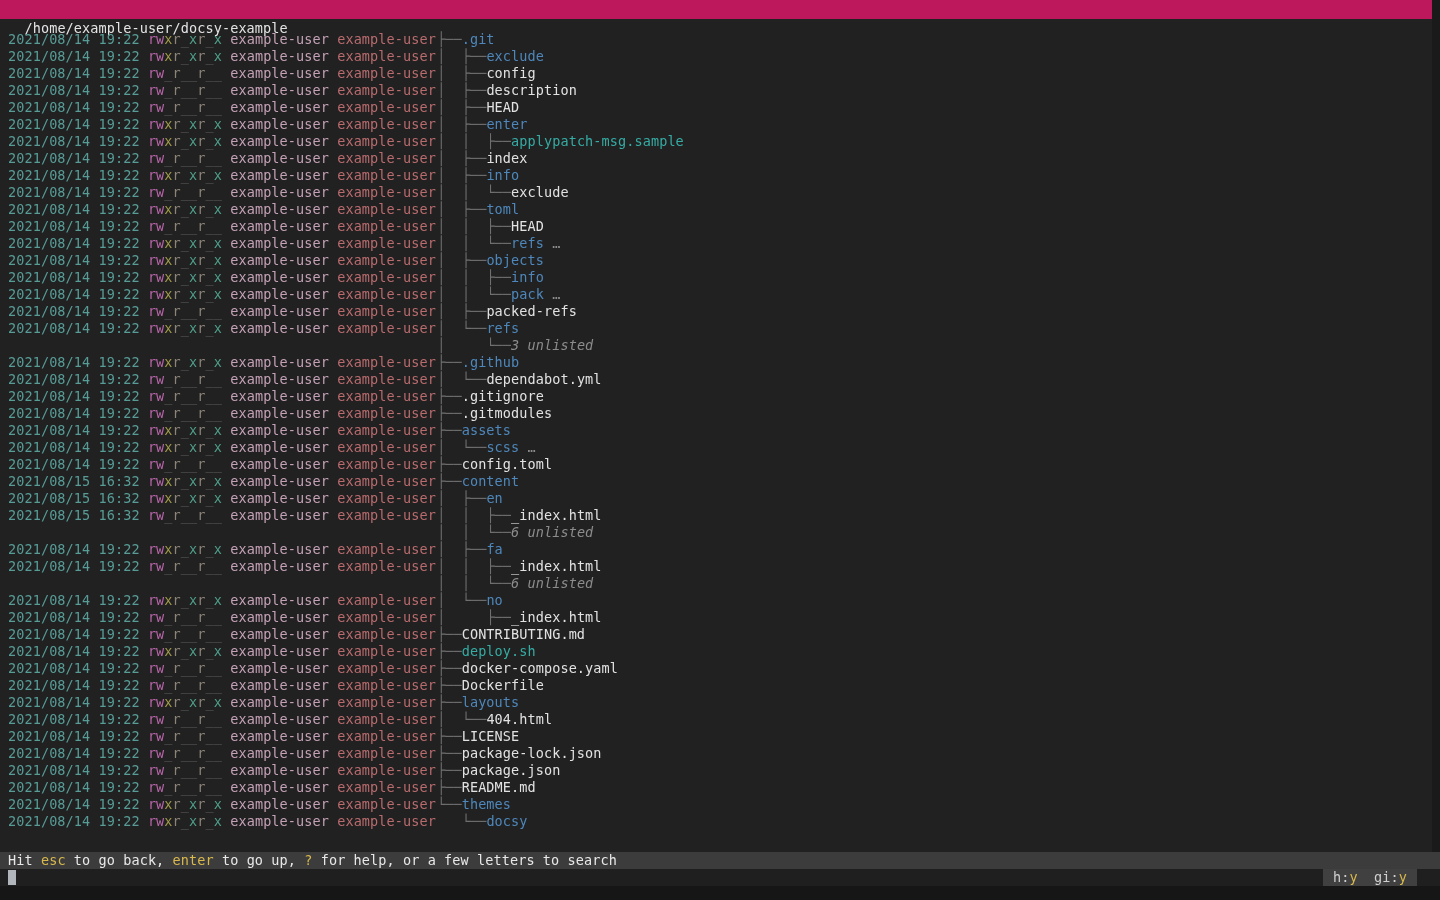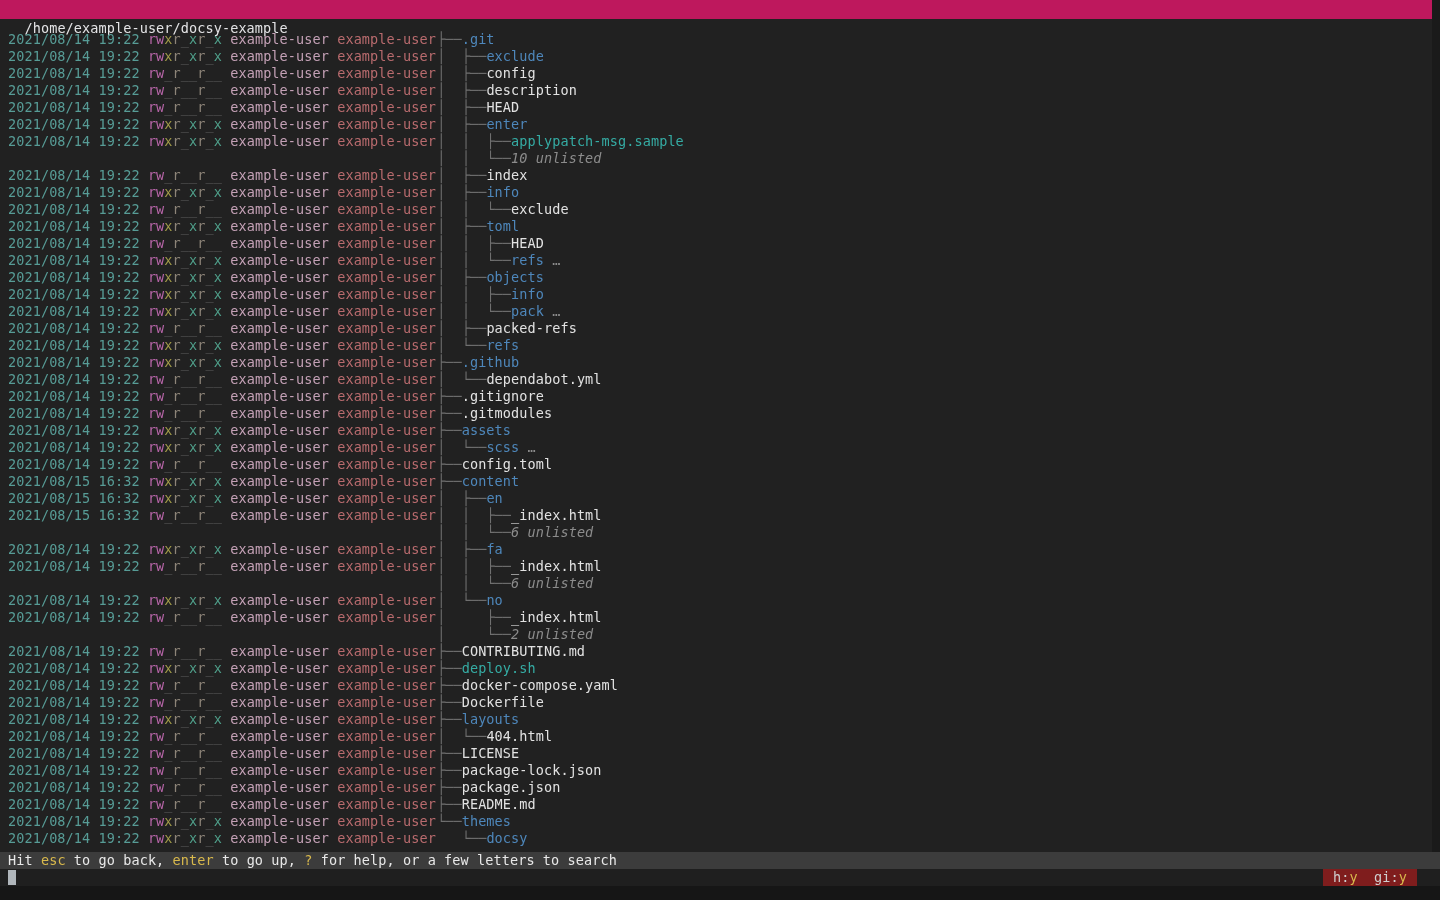--- a/index.html
+++ b/index.html
@@ -37,21 +37,21 @@
   .statusbar{
     position:absolute;top:852px;left:0;width:1440px;height:17px;
     background:#3c3c3c;color:#e8e8e8;line-height:17px;
     padding-left:8px;box-sizing:border-box;white-space:pre;
   }
   .key{color:#d9b94c}
   .inputline{position:absolute;top:869px;left:0;width:1440px;height:17px;background:#1f1f1f;}
   .cursor{position:absolute;left:8px;top:1px;width:8px;height:15px;background:#b0b6bb;}
   .hints{
     position:absolute;top:0;right:23px;height:17px;line-height:17px;
-    background:#7f1d1d;color:#cfcfcf;padding:0 10px;white-space:pre;
+    background:#404040;color:#cfcfcf;padding:0 10px;white-space:pre;
   }
   .hint-v{color:#d9b94c}
   .bottomfill{position:absolute;top:886px;left:0;width:1440px;height:14px;background:#161616;}
 </style>
 </head>
 <body>
 
 <div class="topbar">
   <span>/home/example-user/docsy-example</span>
 </div>
@@ -81,66 +81,66 @@
   </div>
     <div class="row">
     <span class="meta"><span class="m-date">2021/08/14 19:22 </span><span class="m-perms"><span class="p-rw">r</span><span class="p-rw">w</span><span class="p-x1">x</span><span class="p-r">r</span><span class="p-u">_</span><span class="p-x2">x</span><span class="p-r">r</span><span class="p-u">_</span><span class="p-x2">x</span> </span><span class="m-owner">example-user </span><span class="m-group">example-user</span></span>
     <span class="tree"><span class="t-prefix">│  ├──</span><span class="t-name c-dir">enter</span><span class="t-suffix"></span></span>
   </div>
     <div class="row">
     <span class="meta"><span class="m-date">2021/08/14 19:22 </span><span class="m-perms"><span class="p-rw">r</span><span class="p-rw">w</span><span class="p-x1">x</span><span class="p-r">r</span><span class="p-u">_</span><span class="p-x2">x</span><span class="p-r">r</span><span class="p-u">_</span><span class="p-x2">x</span> </span><span class="m-owner">example-user </span><span class="m-group">example-user</span></span>
     <span class="tree"><span class="t-prefix">│  │  ├──</span><span class="t-name c-exec">applypatch-msg.sample</span><span class="t-suffix"></span></span>
   </div>
     <div class="row">
+    <span class="meta"><span class="m-date">2021/08/14 19:22 </span><span class="m-perms"><span class="p-rw">r</span><span class="p-rw">w</span><span class="p-u">_</span><span class="p-r">r</span><span class="p-u">_</span><span class="p-u">_</span><span class="p-r">r</span><span class="p-u">_</span><span class="p-u">_</span> </span><span class="m-owner">example-user </span><span class="m-group">example-user</span></span>
+    <span class="tree"><span class="t-prefix">│  ├──</span><span class="t-name c-file">index</span><span class="t-suffix"></span></span>
+  </div>
+    <div class="row">
+    <span class="meta"><span class="m-date">2021/08/14 19:22 </span><span class="m-perms"><span class="p-rw">r</span><span class="p-rw">w</span><span class="p-x1">x</span><span class="p-r">r</span><span class="p-u">_</span><span class="p-x2">x</span><span class="p-r">r</span><span class="p-u">_</span><span class="p-x2">x</span> </span><span class="m-owner">example-user </span><span class="m-group">example-user</span></span>
+    <span class="tree"><span class="t-prefix">│  ├──</span><span class="t-name c-dir">info</span><span class="t-suffix"></span></span>
+  </div>
+    <div class="row">
+    <span class="meta"><span class="m-date">2021/08/14 19:22 </span><span class="m-perms"><span class="p-rw">r</span><span class="p-rw">w</span><span class="p-u">_</span><span class="p-r">r</span><span class="p-u">_</span><span class="p-u">_</span><span class="p-r">r</span><span class="p-u">_</span><span class="p-u">_</span> </span><span class="m-owner">example-user </span><span class="m-group">example-user</span></span>
+    <span class="tree"><span class="t-prefix">│  │  └──</span><span class="t-name c-file">exclude</span><span class="t-suffix"></span></span>
+  </div>
+    <div class="row">
+    <span class="meta"><span class="m-date">2021/08/14 19:22 </span><span class="m-perms"><span class="p-rw">r</span><span class="p-rw">w</span><span class="p-x1">x</span><span class="p-r">r</span><span class="p-u">_</span><span class="p-x2">x</span><span class="p-r">r</span><span class="p-u">_</span><span class="p-x2">x</span> </span><span class="m-owner">example-user </span><span class="m-group">example-user</span></span>
+    <span class="tree"><span class="t-prefix">│  ├──</span><span class="t-name c-dir">toml</span><span class="t-suffix"></span></span>
+  </div>
+    <div class="row">
+    <span class="meta"><span class="m-date">2021/08/14 19:22 </span><span class="m-perms"><span class="p-rw">r</span><span class="p-rw">w</span><span class="p-u">_</span><span class="p-r">r</span><span class="p-u">_</span><span class="p-u">_</span><span class="p-r">r</span><span class="p-u">_</span><span class="p-u">_</span> </span><span class="m-owner">example-user </span><span class="m-group">example-user</span></span>
+    <span class="tree"><span class="t-prefix">│  │  ├──</span><span class="t-name c-file">HEAD</span><span class="t-suffix"></span></span>
+  </div>
+    <div class="row">
+    <span class="meta"><span class="m-date">2021/08/14 19:22 </span><span class="m-perms"><span class="p-rw">r</span><span class="p-rw">w</span><span class="p-x1">x</span><span class="p-r">r</span><span class="p-u">_</span><span class="p-x2">x</span><span class="p-r">r</span><span class="p-u">_</span><span class="p-x2">x</span> </span><span class="m-owner">example-user </span><span class="m-group">example-user</span></span>
+    <span class="tree"><span class="t-prefix">│  │  └──</span><span class="t-name c-dir">refs</span><span class="t-suffix"> …</span></span>
+  </div>
+    <div class="row">
+    <span class="meta"><span class="m-date">2021/08/14 19:22 </span><span class="m-perms"><span class="p-rw">r</span><span class="p-rw">w</span><span class="p-x1">x</span><span class="p-r">r</span><span class="p-u">_</span><span class="p-x2">x</span><span class="p-r">r</span><span class="p-u">_</span><span class="p-x2">x</span> </span><span class="m-owner">example-user </span><span class="m-group">example-user</span></span>
+    <span class="tree"><span class="t-prefix">│  ├──</span><span class="t-name c-dir">objects</span><span class="t-suffix"></span></span>
+  </div>
+    <div class="row">
+    <span class="meta"><span class="m-date">2021/08/14 19:22 </span><span class="m-perms"><span class="p-rw">r</span><span class="p-rw">w</span><span class="p-x1">x</span><span class="p-r">r</span><span class="p-u">_</span><span class="p-x2">x</span><span class="p-r">r</span><span class="p-u">_</span><span class="p-x2">x</span> </span><span class="m-owner">example-user </span><span class="m-group">example-user</span></span>
+    <span class="tree"><span class="t-prefix">│  │  ├──</span><span class="t-name c-dir">info</span><span class="t-suffix"></span></span>
+  </div>
+    <div class="row">
+    <span class="meta"><span class="m-date">2021/08/14 19:22 </span><span class="m-perms"><span class="p-rw">r</span><span class="p-rw">w</span><span class="p-x1">x</span><span class="p-r">r</span><span class="p-u">_</span><span class="p-x2">x</span><span class="p-r">r</span><span class="p-u">_</span><span class="p-x2">x</span> </span><span class="m-owner">example-user </span><span class="m-group">example-user</span></span>
+    <span class="tree"><span class="t-prefix">│  │  └──</span><span class="t-name c-dir">pack</span><span class="t-suffix"> …</span></span>
+  </div>
+    <div class="row">
+    <span class="meta"><span class="m-date">2021/08/14 19:22 </span><span class="m-perms"><span class="p-rw">r</span><span class="p-rw">w</span><span class="p-u">_</span><span class="p-r">r</span><span class="p-u">_</span><span class="p-u">_</span><span class="p-r">r</span><span class="p-u">_</span><span class="p-u">_</span> </span><span class="m-owner">example-user </span><span class="m-group">example-user</span></span>
+    <span class="tree"><span class="t-prefix">│  ├──</span><span class="t-name c-file">packed-refs</span><span class="t-suffix"></span></span>
+  </div>
+    <div class="row">
+    <span class="meta"><span class="m-date">2021/08/14 19:22 </span><span class="m-perms"><span class="p-rw">r</span><span class="p-rw">w</span><span class="p-x1">x</span><span class="p-r">r</span><span class="p-u">_</span><span class="p-x2">x</span><span class="p-r">r</span><span class="p-u">_</span><span class="p-x2">x</span> </span><span class="m-owner">example-user </span><span class="m-group">example-user</span></span>
+    <span class="tree"><span class="t-prefix">│  └──</span><span class="t-name c-dir">refs</span><span class="t-suffix"></span></span>
+  </div>
+    <div class="row">
     <span class="meta"><span class="m-date"></span><span class="m-perms"></span><span class="m-owner"></span><span class="m-group"></span></span>
-    <span class="tree"><span class="t-prefix">│  │  └──</span><span class="t-name c-unlisted">10 unlisted</span><span class="t-suffix"></span></span>
-  </div>
-    <div class="row">
-    <span class="meta"><span class="m-date">2021/08/14 19:22 </span><span class="m-perms"><span class="p-rw">r</span><span class="p-rw">w</span><span class="p-u">_</span><span class="p-r">r</span><span class="p-u">_</span><span class="p-u">_</span><span class="p-r">r</span><span class="p-u">_</span><span class="p-u">_</span> </span><span class="m-owner">example-user </span><span class="m-group">example-user</span></span>
-    <span class="tree"><span class="t-prefix">│  ├──</span><span class="t-name c-file">index</span><span class="t-suffix"></span></span>
-  </div>
-    <div class="row">
-    <span class="meta"><span class="m-date">2021/08/14 19:22 </span><span class="m-perms"><span class="p-rw">r</span><span class="p-rw">w</span><span class="p-x1">x</span><span class="p-r">r</span><span class="p-u">_</span><span class="p-x2">x</span><span class="p-r">r</span><span class="p-u">_</span><span class="p-x2">x</span> </span><span class="m-owner">example-user </span><span class="m-group">example-user</span></span>
-    <span class="tree"><span class="t-prefix">│  ├──</span><span class="t-name c-dir">info</span><span class="t-suffix"></span></span>
-  </div>
-    <div class="row">
-    <span class="meta"><span class="m-date">2021/08/14 19:22 </span><span class="m-perms"><span class="p-rw">r</span><span class="p-rw">w</span><span class="p-u">_</span><span class="p-r">r</span><span class="p-u">_</span><span class="p-u">_</span><span class="p-r">r</span><span class="p-u">_</span><span class="p-u">_</span> </span><span class="m-owner">example-user </span><span class="m-group">example-user</span></span>
-    <span class="tree"><span class="t-prefix">│  │  └──</span><span class="t-name c-file">exclude</span><span class="t-suffix"></span></span>
-  </div>
-    <div class="row">
-    <span class="meta"><span class="m-date">2021/08/14 19:22 </span><span class="m-perms"><span class="p-rw">r</span><span class="p-rw">w</span><span class="p-x1">x</span><span class="p-r">r</span><span class="p-u">_</span><span class="p-x2">x</span><span class="p-r">r</span><span class="p-u">_</span><span class="p-x2">x</span> </span><span class="m-owner">example-user </span><span class="m-group">example-user</span></span>
-    <span class="tree"><span class="t-prefix">│  ├──</span><span class="t-name c-dir">toml</span><span class="t-suffix"></span></span>
-  </div>
-    <div class="row">
-    <span class="meta"><span class="m-date">2021/08/14 19:22 </span><span class="m-perms"><span class="p-rw">r</span><span class="p-rw">w</span><span class="p-u">_</span><span class="p-r">r</span><span class="p-u">_</span><span class="p-u">_</span><span class="p-r">r</span><span class="p-u">_</span><span class="p-u">_</span> </span><span class="m-owner">example-user </span><span class="m-group">example-user</span></span>
-    <span class="tree"><span class="t-prefix">│  │  ├──</span><span class="t-name c-file">HEAD</span><span class="t-suffix"></span></span>
-  </div>
-    <div class="row">
-    <span class="meta"><span class="m-date">2021/08/14 19:22 </span><span class="m-perms"><span class="p-rw">r</span><span class="p-rw">w</span><span class="p-x1">x</span><span class="p-r">r</span><span class="p-u">_</span><span class="p-x2">x</span><span class="p-r">r</span><span class="p-u">_</span><span class="p-x2">x</span> </span><span class="m-owner">example-user </span><span class="m-group">example-user</span></span>
-    <span class="tree"><span class="t-prefix">│  │  └──</span><span class="t-name c-dir">refs</span><span class="t-suffix"> …</span></span>
-  </div>
-    <div class="row">
-    <span class="meta"><span class="m-date">2021/08/14 19:22 </span><span class="m-perms"><span class="p-rw">r</span><span class="p-rw">w</span><span class="p-x1">x</span><span class="p-r">r</span><span class="p-u">_</span><span class="p-x2">x</span><span class="p-r">r</span><span class="p-u">_</span><span class="p-x2">x</span> </span><span class="m-owner">example-user </span><span class="m-group">example-user</span></span>
-    <span class="tree"><span class="t-prefix">│  ├──</span><span class="t-name c-dir">objects</span><span class="t-suffix"></span></span>
-  </div>
-    <div class="row">
-    <span class="meta"><span class="m-date">2021/08/14 19:22 </span><span class="m-perms"><span class="p-rw">r</span><span class="p-rw">w</span><span class="p-x1">x</span><span class="p-r">r</span><span class="p-u">_</span><span class="p-x2">x</span><span class="p-r">r</span><span class="p-u">_</span><span class="p-x2">x</span> </span><span class="m-owner">example-user </span><span class="m-group">example-user</span></span>
-    <span class="tree"><span class="t-prefix">│  │  ├──</span><span class="t-name c-dir">info</span><span class="t-suffix"></span></span>
-  </div>
-    <div class="row">
-    <span class="meta"><span class="m-date">2021/08/14 19:22 </span><span class="m-perms"><span class="p-rw">r</span><span class="p-rw">w</span><span class="p-x1">x</span><span class="p-r">r</span><span class="p-u">_</span><span class="p-x2">x</span><span class="p-r">r</span><span class="p-u">_</span><span class="p-x2">x</span> </span><span class="m-owner">example-user </span><span class="m-group">example-user</span></span>
-    <span class="tree"><span class="t-prefix">│  │  └──</span><span class="t-name c-dir">pack</span><span class="t-suffix"> …</span></span>
-  </div>
-    <div class="row">
-    <span class="meta"><span class="m-date">2021/08/14 19:22 </span><span class="m-perms"><span class="p-rw">r</span><span class="p-rw">w</span><span class="p-u">_</span><span class="p-r">r</span><span class="p-u">_</span><span class="p-u">_</span><span class="p-r">r</span><span class="p-u">_</span><span class="p-u">_</span> </span><span class="m-owner">example-user </span><span class="m-group">example-user</span></span>
-    <span class="tree"><span class="t-prefix">│  ├──</span><span class="t-name c-file">packed-refs</span><span class="t-suffix"></span></span>
-  </div>
-    <div class="row">
-    <span class="meta"><span class="m-date">2021/08/14 19:22 </span><span class="m-perms"><span class="p-rw">r</span><span class="p-rw">w</span><span class="p-x1">x</span><span class="p-r">r</span><span class="p-u">_</span><span class="p-x2">x</span><span class="p-r">r</span><span class="p-u">_</span><span class="p-x2">x</span> </span><span class="m-owner">example-user </span><span class="m-group">example-user</span></span>
-    <span class="tree"><span class="t-prefix">│  └──</span><span class="t-name c-dir">refs</span><span class="t-suffix"></span></span>
+    <span class="tree"><span class="t-prefix">│     └──</span><span class="t-name c-unlisted">3 unlisted</span><span class="t-suffix"></span></span>
   </div>
     <div class="row">
     <span class="meta"><span class="m-date">2021/08/14 19:22 </span><span class="m-perms"><span class="p-rw">r</span><span class="p-rw">w</span><span class="p-x1">x</span><span class="p-r">r</span><span class="p-u">_</span><span class="p-x2">x</span><span class="p-r">r</span><span class="p-u">_</span><span class="p-x2">x</span> </span><span class="m-owner">example-user </span><span class="m-group">example-user</span></span>
     <span class="tree"><span class="t-prefix">├──</span><span class="t-name c-dir">.github</span><span class="t-suffix"></span></span>
   </div>
     <div class="row">
     <span class="meta"><span class="m-date">2021/08/14 19:22 </span><span class="m-perms"><span class="p-rw">r</span><span class="p-rw">w</span><span class="p-u">_</span><span class="p-r">r</span><span class="p-u">_</span><span class="p-u">_</span><span class="p-r">r</span><span class="p-u">_</span><span class="p-u">_</span> </span><span class="m-owner">example-user </span><span class="m-group">example-user</span></span>
     <span class="tree"><span class="t-prefix">│  └──</span><span class="t-name c-file">dependabot.yml</span><span class="t-suffix"></span></span>
   </div>
     <div class="row">
@@ -191,24 +191,20 @@
     <span class="meta"><span class="m-date"></span><span class="m-perms"></span><span class="m-owner"></span><span class="m-group"></span></span>
     <span class="tree"><span class="t-prefix">│  │  └──</span><span class="t-name c-unlisted">6 unlisted</span><span class="t-suffix"></span></span>
   </div>
     <div class="row">
     <span class="meta"><span class="m-date">2021/08/14 19:22 </span><span class="m-perms"><span class="p-rw">r</span><span class="p-rw">w</span><span class="p-x1">x</span><span class="p-r">r</span><span class="p-u">_</span><span class="p-x2">x</span><span class="p-r">r</span><span class="p-u">_</span><span class="p-x2">x</span> </span><span class="m-owner">example-user </span><span class="m-group">example-user</span></span>
     <span class="tree"><span class="t-prefix">│  └──</span><span class="t-name c-dir">no</span><span class="t-suffix"></span></span>
   </div>
     <div class="row">
     <span class="meta"><span class="m-date">2021/08/14 19:22 </span><span class="m-perms"><span class="p-rw">r</span><span class="p-rw">w</span><span class="p-u">_</span><span class="p-r">r</span><span class="p-u">_</span><span class="p-u">_</span><span class="p-r">r</span><span class="p-u">_</span><span class="p-u">_</span> </span><span class="m-owner">example-user </span><span class="m-group">example-user</span></span>
     <span class="tree"><span class="t-prefix">│     ├──</span><span class="t-name c-file">_index.html</span><span class="t-suffix"></span></span>
-  </div>
-    <div class="row">
-    <span class="meta"><span class="m-date"></span><span class="m-perms"></span><span class="m-owner"></span><span class="m-group"></span></span>
-    <span class="tree"><span class="t-prefix">│     └──</span><span class="t-name c-unlisted">2 unlisted</span><span class="t-suffix"></span></span>
   </div>
     <div class="row">
     <span class="meta"><span class="m-date">2021/08/14 19:22 </span><span class="m-perms"><span class="p-rw">r</span><span class="p-rw">w</span><span class="p-u">_</span><span class="p-r">r</span><span class="p-u">_</span><span class="p-u">_</span><span class="p-r">r</span><span class="p-u">_</span><span class="p-u">_</span> </span><span class="m-owner">example-user </span><span class="m-group">example-user</span></span>
     <span class="tree"><span class="t-prefix">├──</span><span class="t-name c-file">CONTRIBUTING.md</span><span class="t-suffix"></span></span>
   </div>
     <div class="row">
     <span class="meta"><span class="m-date">2021/08/14 19:22 </span><span class="m-perms"><span class="p-rw">r</span><span class="p-rw">w</span><span class="p-x1">x</span><span class="p-r">r</span><span class="p-u">_</span><span class="p-x2">x</span><span class="p-r">r</span><span class="p-u">_</span><span class="p-x2">x</span> </span><span class="m-owner">example-user </span><span class="m-group">example-user</span></span>
     <span class="tree"><span class="t-prefix">├──</span><span class="t-name c-exec">deploy.sh</span><span class="t-suffix"></span></span>
   </div>
     <div class="row">

